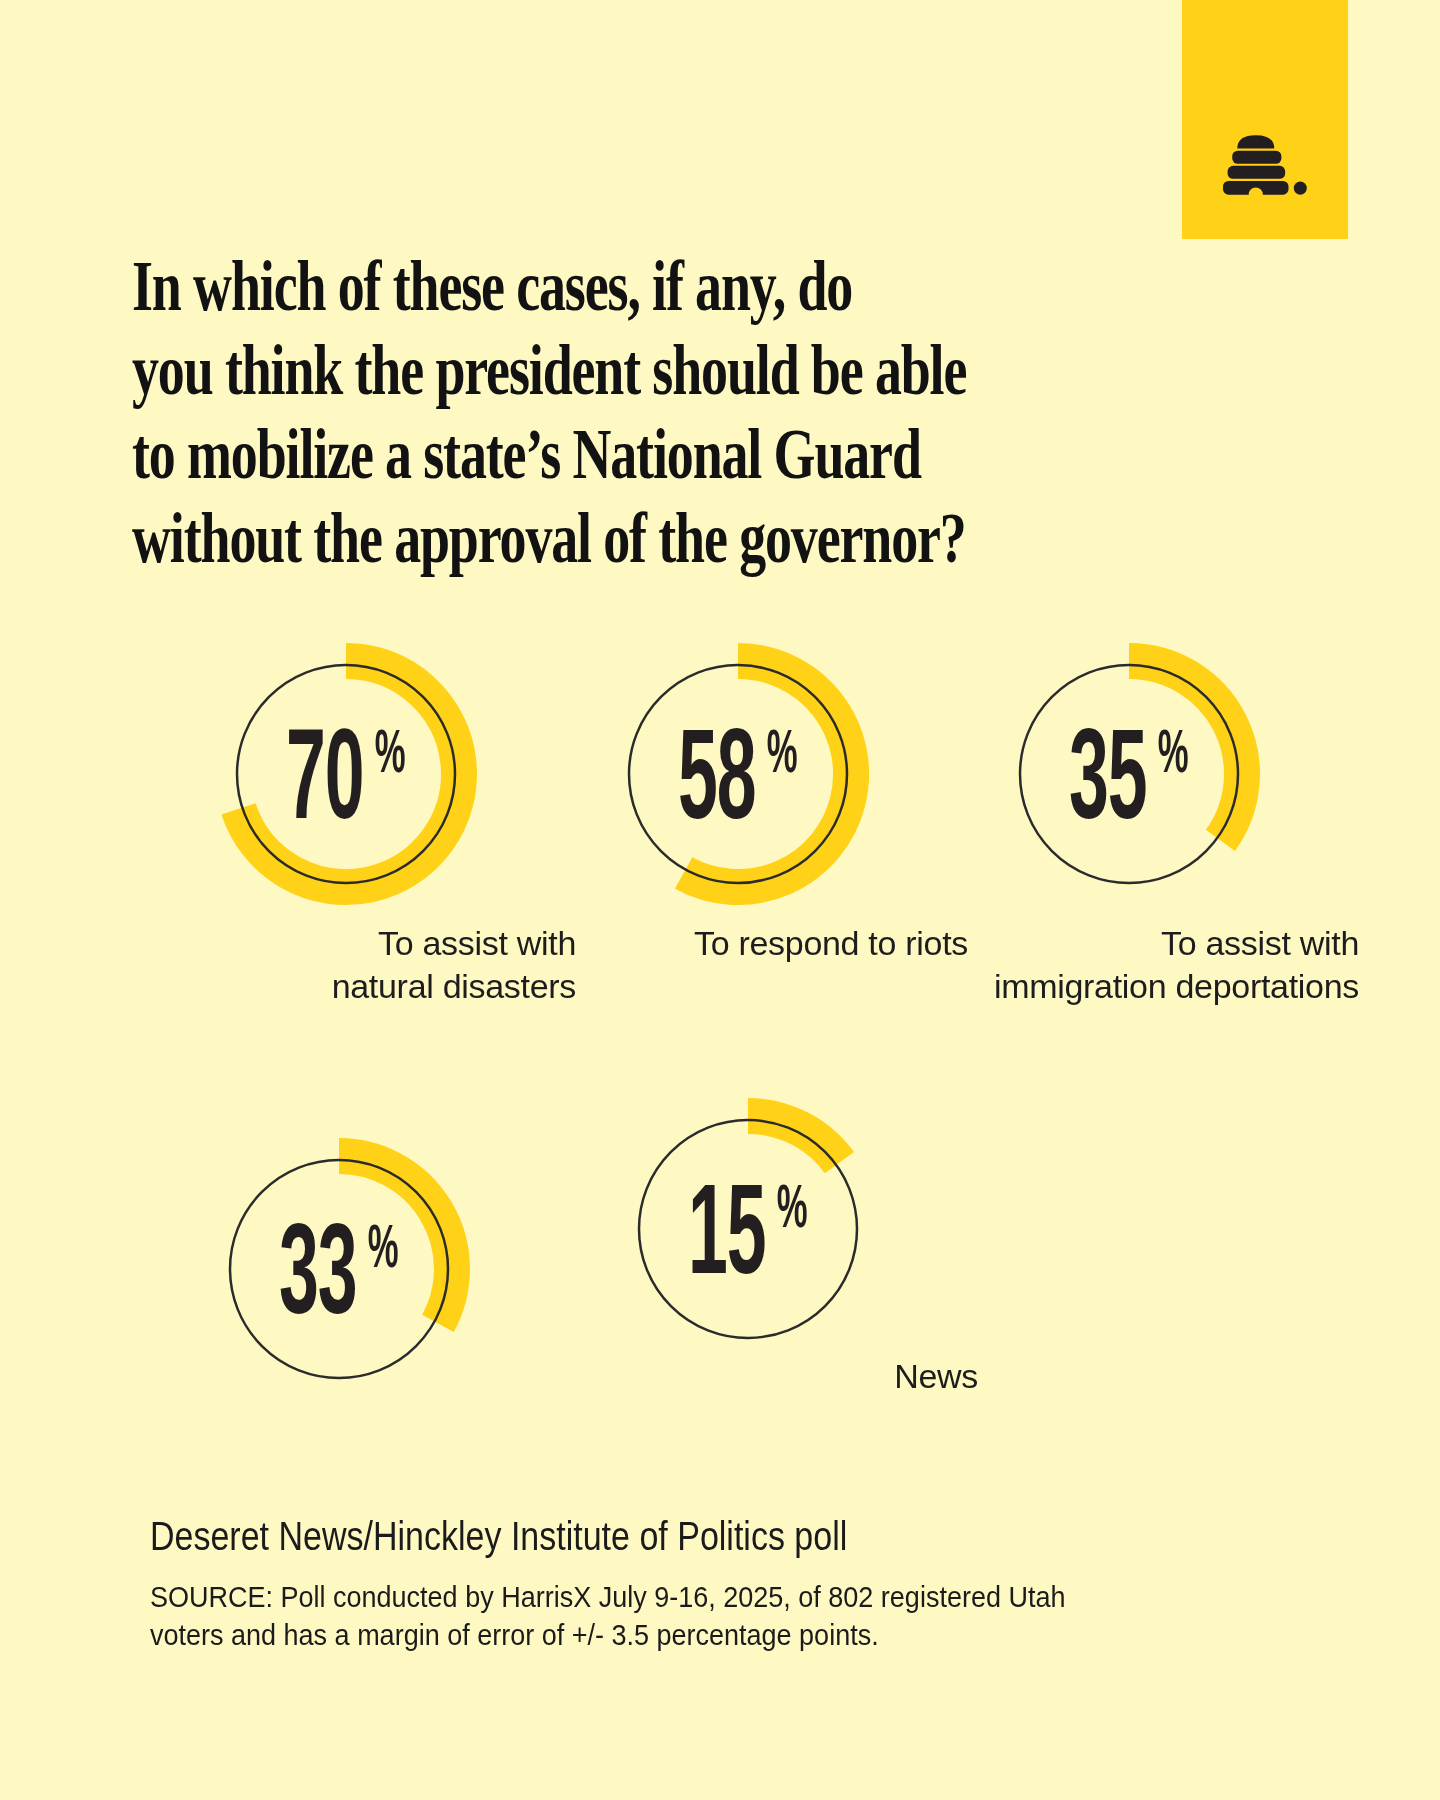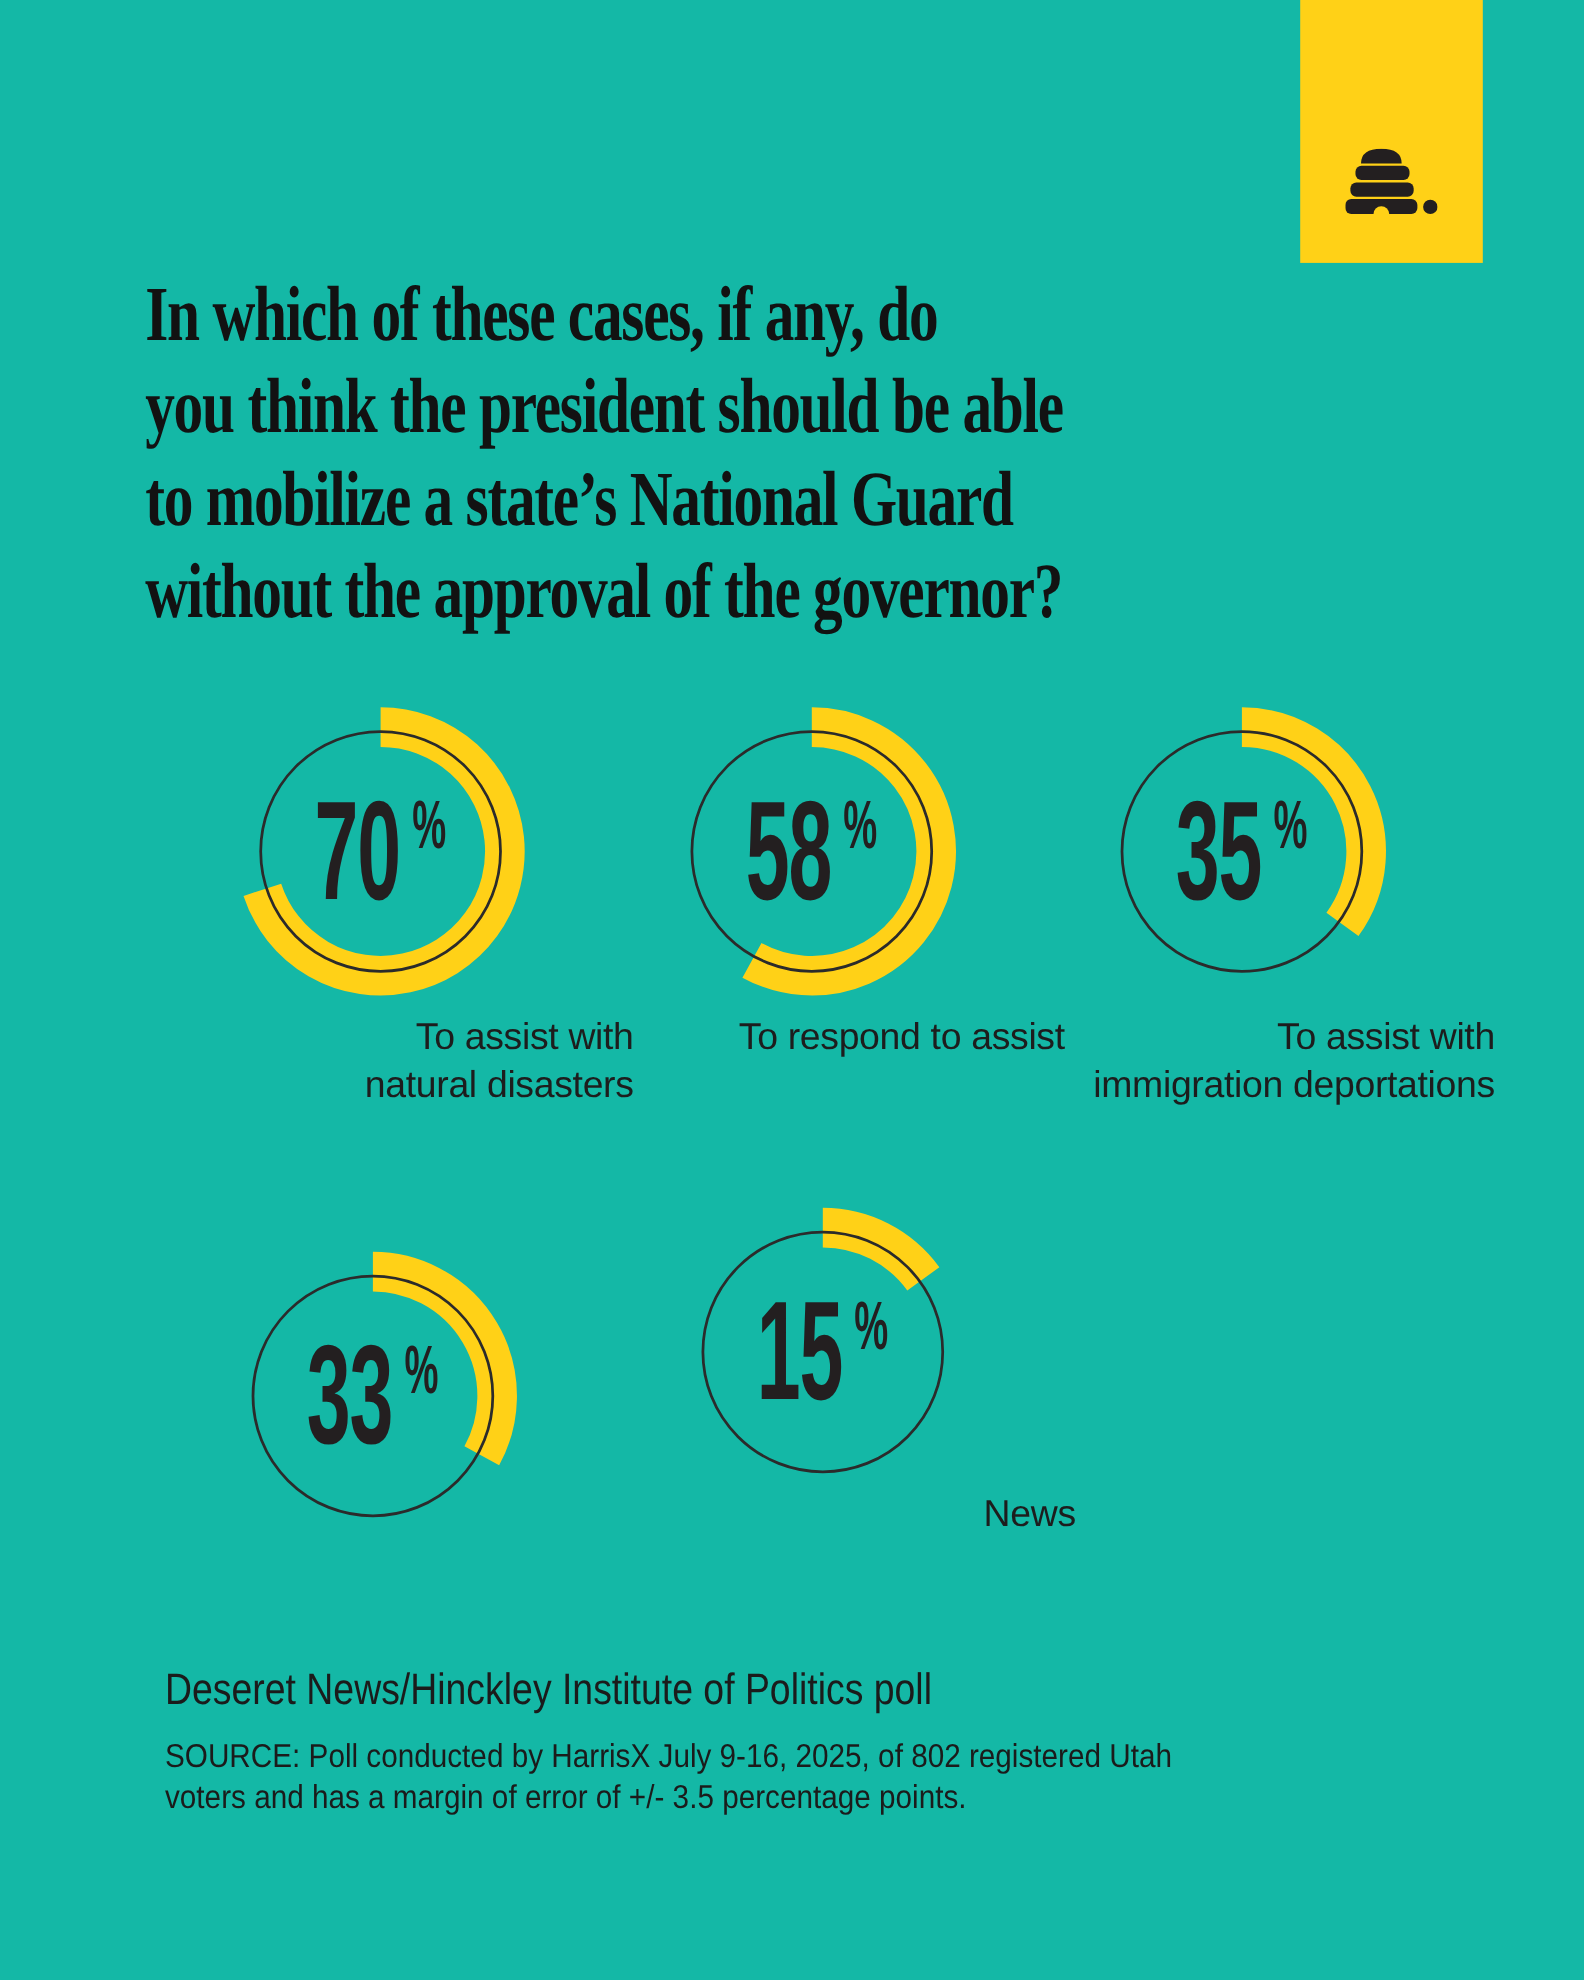--- a/index.html
+++ b/index.html
@@ -1,16 +1,16 @@
 <!DOCTYPE html>
 <html><head>
 <meta charset="utf-8">
 <style>
   html,body{margin:0;padding:0;background:#ffffff;}
-  .page{position:relative;width:1440px;height:1800px;background:#14b8a6;overflow:hidden;
+  .page{position:relative;width:1440px;height:1800px;background:#fef9c3;overflow:hidden;
         font-family:"Liberation Sans", sans-serif;}
   
   .logo-block{position:absolute;left:1182px;top:0;width:166px;height:239px;
               display:flex;justify-content:center;align-items:flex-end;
               padding-bottom:44px;box-sizing:border-box;}
   
   .title{position:absolute;left:132px;top:196px;width:1340px;
          font-family:"Liberation Serif", serif;font-weight:700;
          font-size:71px;line-height:84px;letter-spacing:-1.5px;color:#121212;
          white-space:pre-line;transform:scaleX(0.76);transform-origin:0 0;}
@@ -74,21 +74,21 @@
       <svg viewBox="0 0 300 300" width="300" height="300">
         <path d="M 150 37 A 113 113 0 1 1 95.6 249.0" fill="none" stroke="#FFD117" stroke-width="36"></path>
         <circle cx="150" cy="150" r="109" fill="none" stroke="#2B2B2B" stroke-width="2.5"></circle>
       </svg>
     <div class="value">
       <div class="vgroup">
         <span class="num">58</span>
         <span class="pct">%</span>
       </div>
     </div>
-    <div class="glabel">To respond to assist</div>
+    <div class="glabel">To respond to riots</div>
   </div>
 
   <div class="gauge g3 row1">
       <svg viewBox="0 0 300 300" width="300" height="300">
         <path d="M 150 37 A 113 113 0 0 1 241.4 216.4" fill="none" stroke="#FFD117" stroke-width="36"></path>
         <circle cx="150" cy="150" r="109" fill="none" stroke="#2B2B2B" stroke-width="2.5"></circle>
       </svg>
     <div class="value">
       <div class="vgroup">
         <span class="num">35</span>

